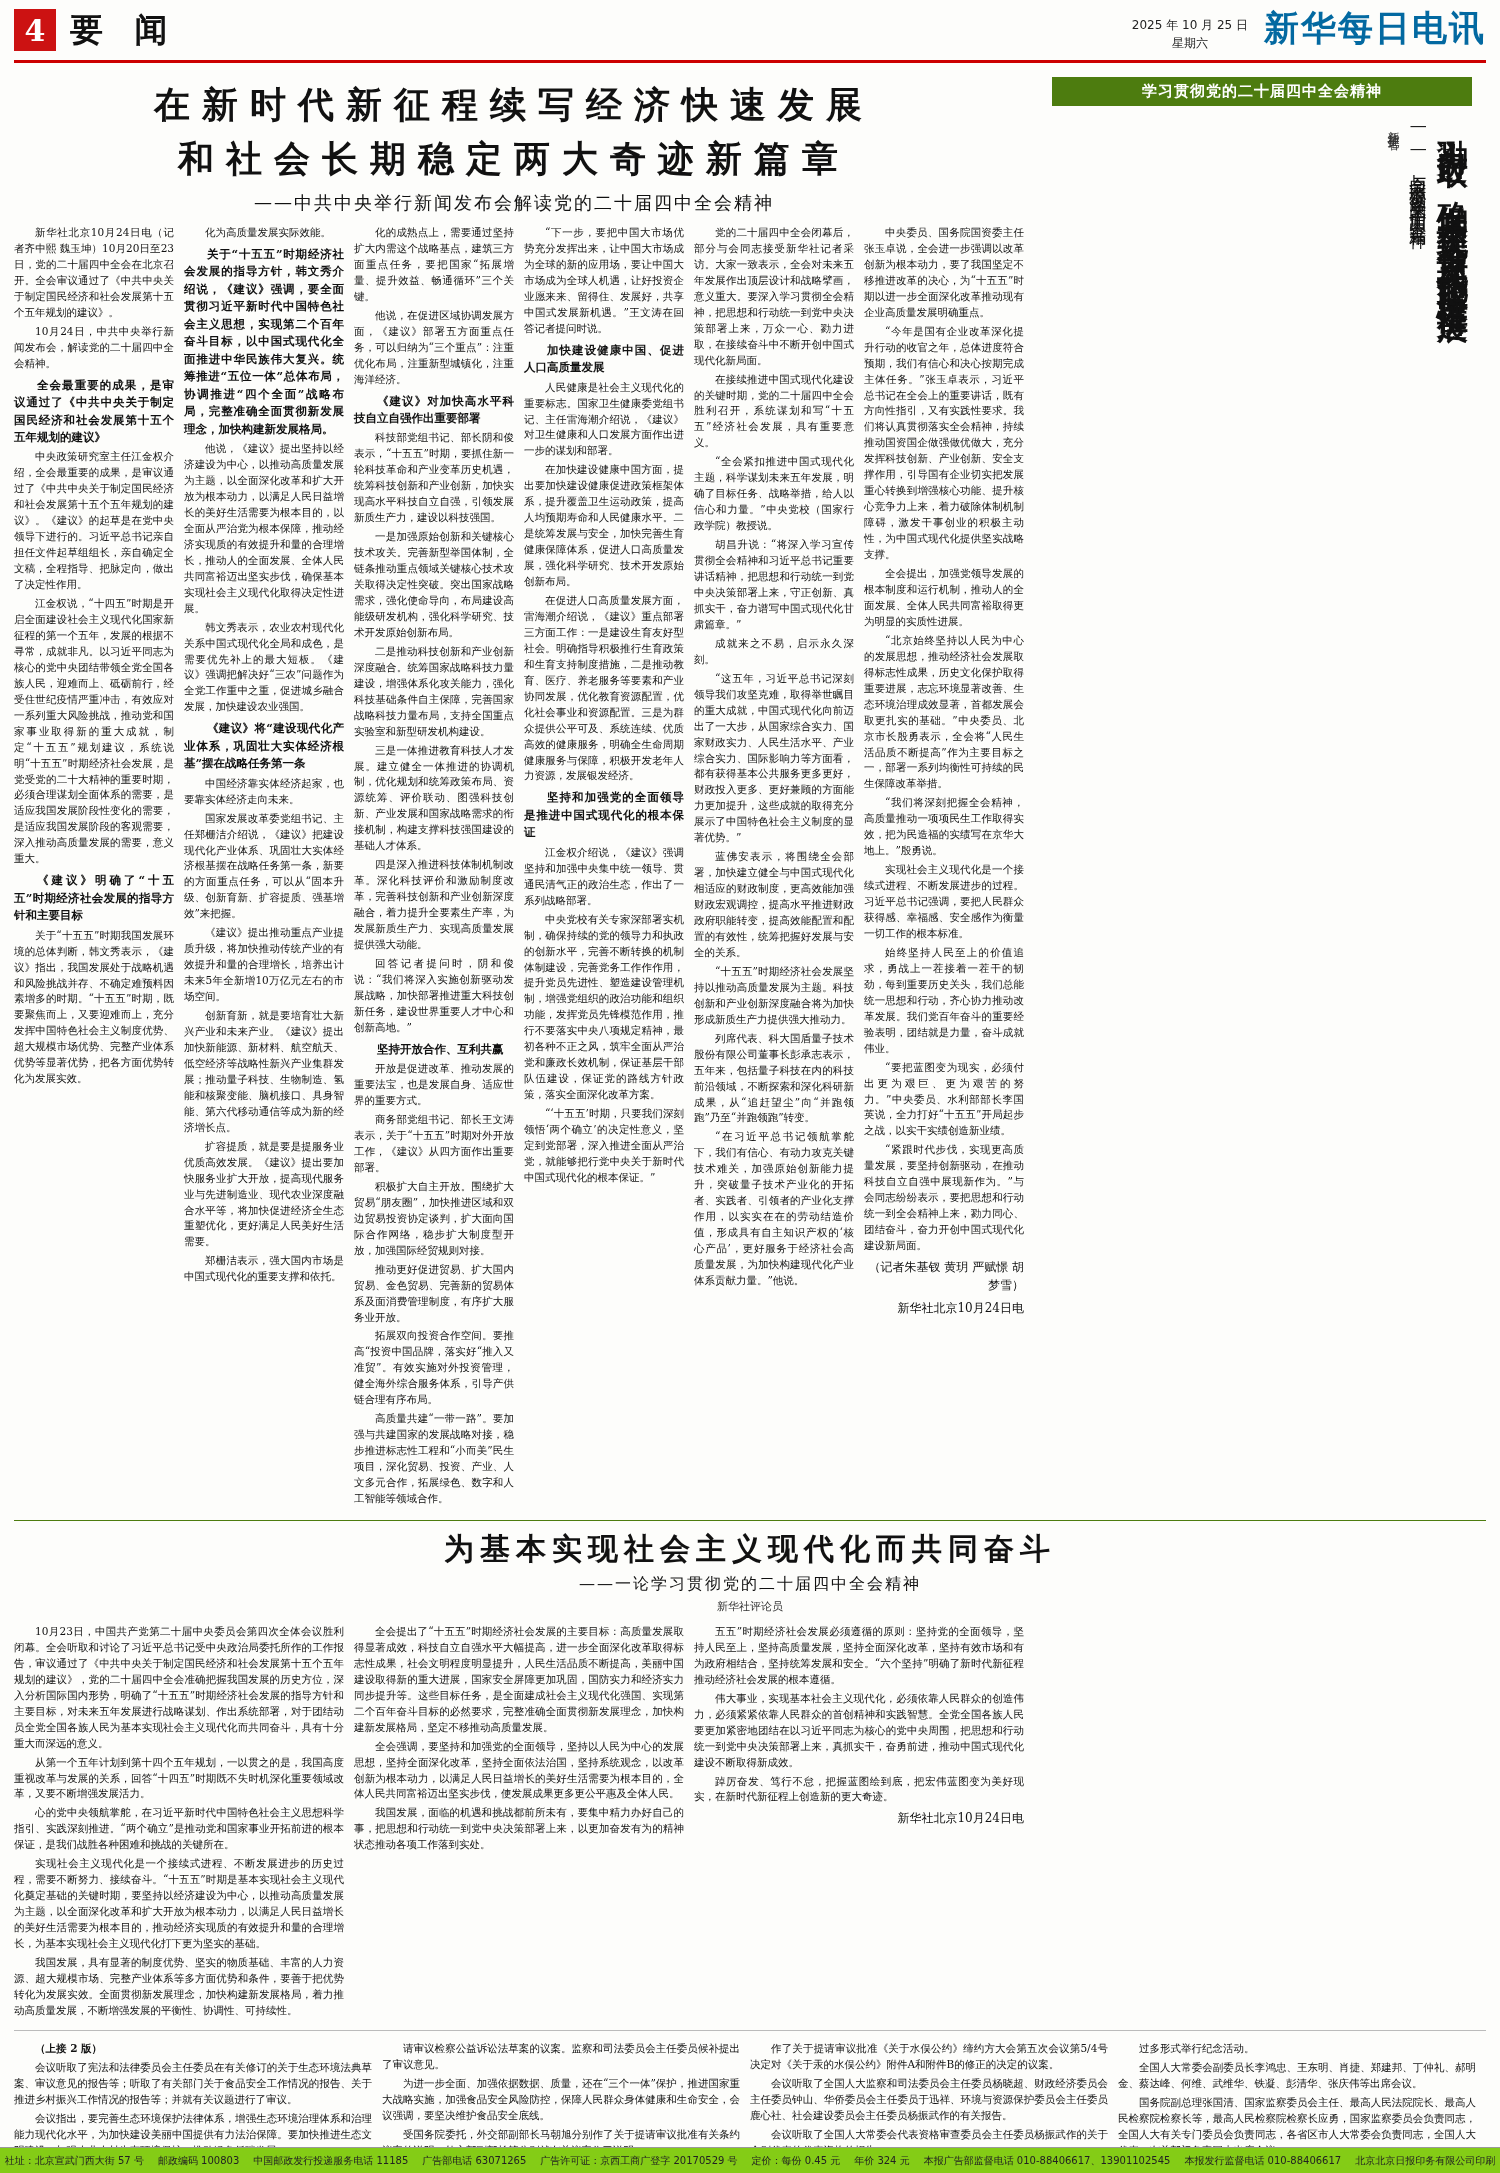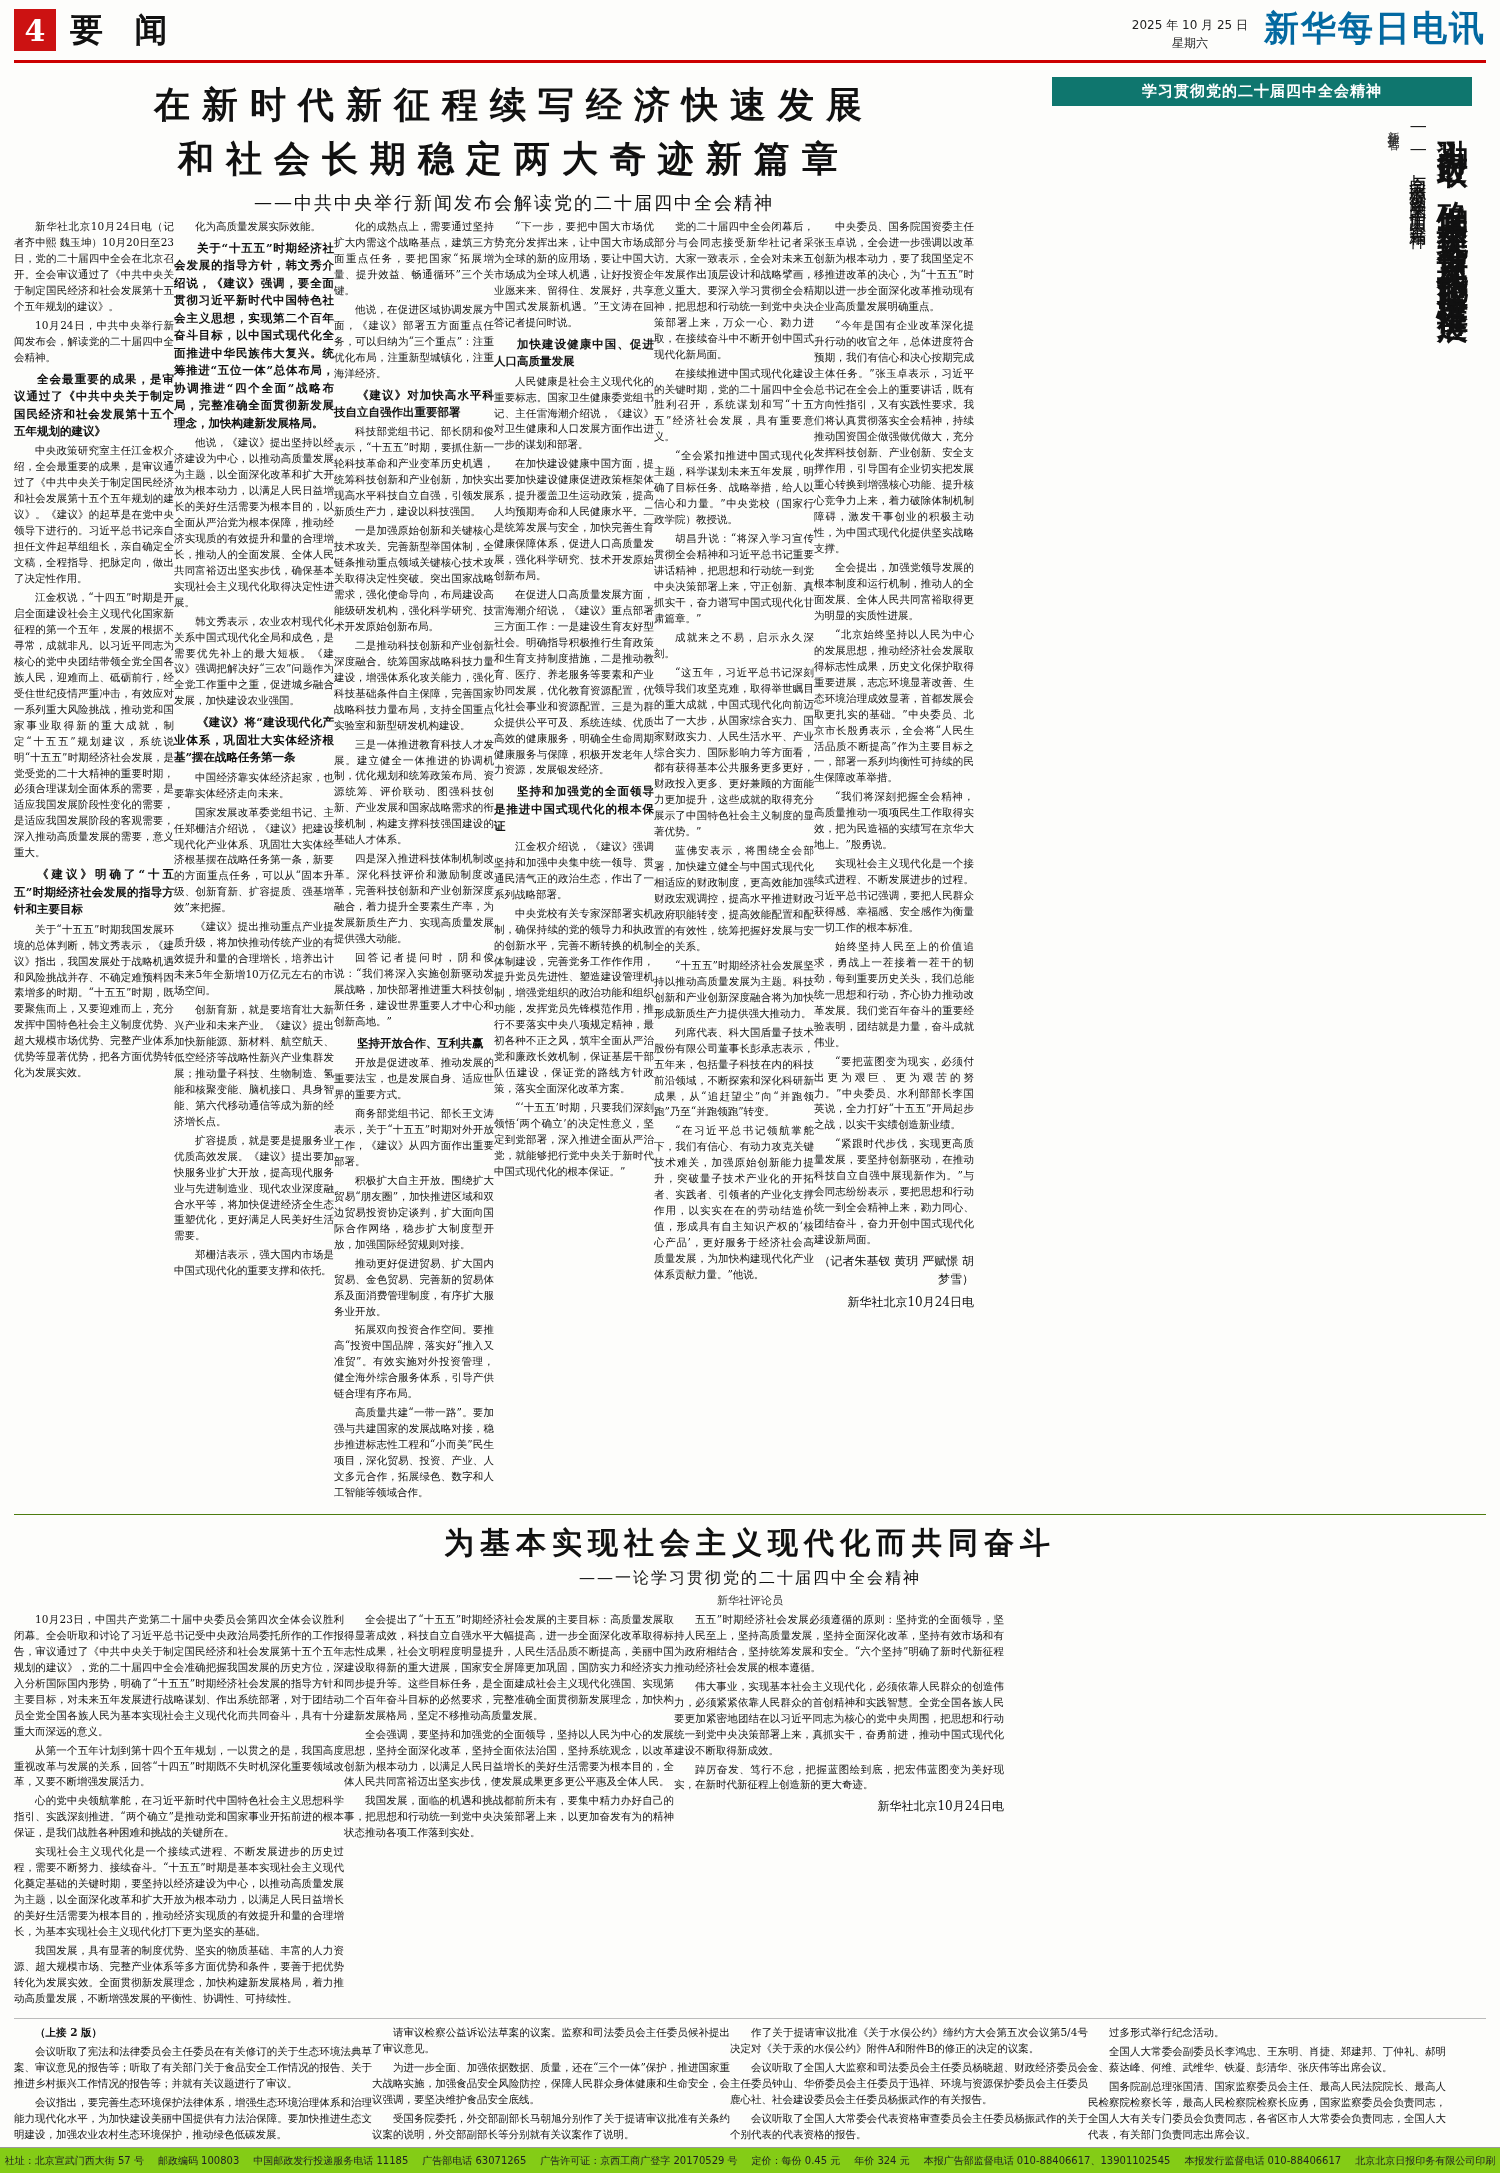--- a/index.html
+++ b/index.html
@@ -37,21 +37,21 @@
     font-weight:bold;font-size:36px;letter-spacing:12px;line-height:1.5;
     width:1000px;
   }
   .subhead{
     text-align:center;font-size:18px;letter-spacing:2px;margin-top:6px;width:1000px;
     font-family:"DejaVu Serif","Liberation Serif",serif;
   }
 
   
   .red-banner{
-    position:absolute;right:14px;top:14px;width:420px;background:#0f766e;color:#fff;
+    position:absolute;right:14px;top:14px;width:420px;background:#4d7c0f;color:#fff;
     text-align:center;font-size:15px;font-weight:bold;letter-spacing:1px;padding:5px 0;
     font-family:"DejaVu Serif","Liberation Serif",serif;
   }
 
   
   .vtitle-area{
     position:absolute;right:14px;top:52px;width:420px;height:840px;
     display:flex;flex-direction:row-reverse;gap:4px;
   }
   .vtitle{
@@ -64,21 +64,21 @@
     writing-mode:vertical-rl;text-orientation:upright;
     font-size:17px;letter-spacing:3px;line-height:1.4;height:640px;align-self:flex-start;
     font-family:"DejaVu Serif","Liberation Serif",serif;
   }
   .vbyline{
     writing-mode:vertical-rl;text-orientation:upright;
     font-size:12px;letter-spacing:2px;height:300px;margin-top:6px;color:#333;
   }
 
   
-  .cols{display:flex;margin-top:4px;}
+  .cols{display:flex;gap:10px;margin-top:10px;}
   .col{
     width:160px;font-size:10.5px;line-height:1.52;text-align:justify;
     font-family:"DejaVu Serif","Liberation Serif",serif;
     color:#111;
   }
   .col p{margin:0 0 3px 0;text-indent:2em;}
   .subtitle2{
     font-weight:bold;font-size:11.5px;margin:5px 0 3px 0;text-indent:2em;
   }
 

